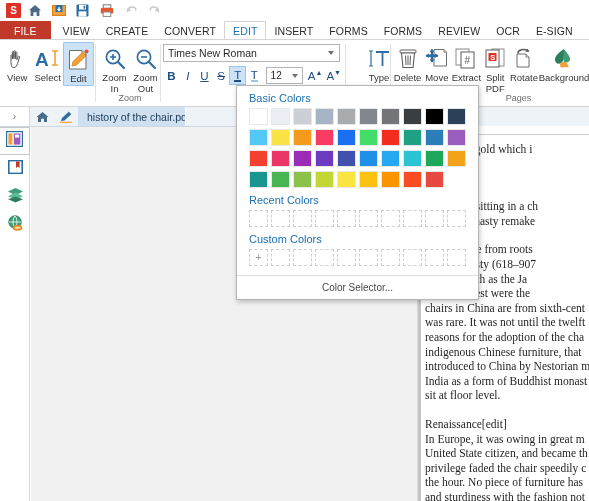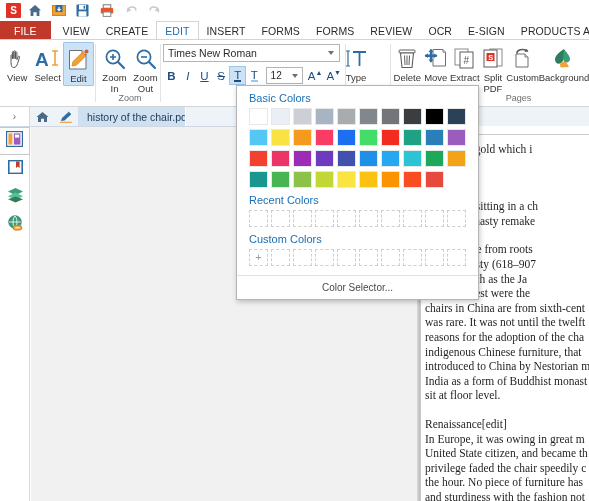--- a/index.html
+++ b/index.html
@@ -290,20 +290,21 @@
         <path d="M10.5 7.5 C10.5 4.2 8 3 5.8 3 C3.6 3 2.2 4.4 2.2 6" stroke="#c9c9c9" stroke-width="1.6" fill="none" stroke-linecap="round"></path>
         <path d="M10.4 3.2 L10.7 7.8 L6.6 6.6 Z" fill="#c9c9c9"></path>
       </svg>
     </div>
   </div>
 
   <div class="menu-bar">
     <div class="menu-item file">FILE</div>
     <div class="menu-item">VIEW</div>
     <div class="menu-item">CREATE</div>
+    <div class="menu-item">CONVERT</div>
     <div class="menu-item active">EDIT</div>
     <div class="menu-item">INSERT</div>
     <div class="menu-item">FORMS</div>
     <div class="menu-item">FORMS</div>
     <div class="menu-item">REVIEW</div>
     <div class="menu-item">OCR</div>
     <div class="menu-item">E-SIGN</div>
     <div class="menu-item">PRODUCTS AND PRICING</div>
 
   </div>
@@ -417,21 +418,21 @@
           <span><span>A</span><sup style="font-size:7px">▲</sup></span>
         </div>
         <div class="fmt-btn" style="width:19px">
           <span><span>A</span><sup style="font-size:7px">▼</sup></span>
         </div>
       </div>
     </div>
 
     <div class="rgroup-sep" style="left:345px;"></div>
 
-    <div class="rgroup" style="left:336px; width:40px;align-items:center;">
+    <div class="rgroup" style="left:360px; width:40px;">
       <div class="rgroup-body">
         <div class="big-btn" style="width:38px">
           <span class="glyph">
             <svg width="26" height="24" viewBox="0 0 26 24">
               <path d="M3 4 L7 4 M5 4 L5 19 M3 19 L7 19" stroke="#2e6da4" stroke-width="1.2" fill="none"></path>
               <path d="M10 5 L23 5 M16.5 5 L16.5 19" stroke="#2e6da4" stroke-width="1.8" fill="none"></path>
             </svg>
           </span>
           <span class="cap">Type</span>
         </div>
@@ -493,21 +494,21 @@
 
         <div class="big-btn" style="width:33px">
           <span class="glyph">
             <svg width="24" height="23" viewBox="0 0 24 23">
               <path d="M5 7 L14 7 L17 10 L17 20 L5 20 Z" fill="#ffffff" stroke="#6f6f6f" stroke-width="1"></path>
               <path d="M14 7 L14 10 L17 10" fill="#e6e6e6" stroke="#6f6f6f" stroke-width="0.9"></path>
               <path d="M6 6 C6 2.5 12 1.5 16 3.8" stroke="#5c5c5c" stroke-width="1.6" fill="none" stroke-linecap="round"></path>
               <path d="M17.6 4.6 L13.4 5 L15.4 1.8 Z" fill="#5c5c5c"></path>
             </svg>
           </span>
-          <span class="cap">Custom</span>
+          <span class="cap">Rotate</span>
         </div>
 
         <div class="big-btn" style="width:50px">
           <span class="glyph">
             <svg width="24" height="23" viewBox="0 0 24 23">
               <path d="M12 2 C6 6 3 9 3 12.5 C3 16 6 18 9 16 C12.5 13.5 13 7 12 2 Z" fill="#2e7d5e"></path>
               <path d="M12 2 C15 6 18 9 18 12 C18 15 15 16.5 12.5 15 C10.5 13.5 11.5 7 12 2 Z" fill="#3d9d77"></path>
               <path d="M8 17 C9 14.5 12 14 14.5 15.5 L17 20 L8.5 20.5 Z" fill="#f0a13a"></path>
             </svg>
           </span>

